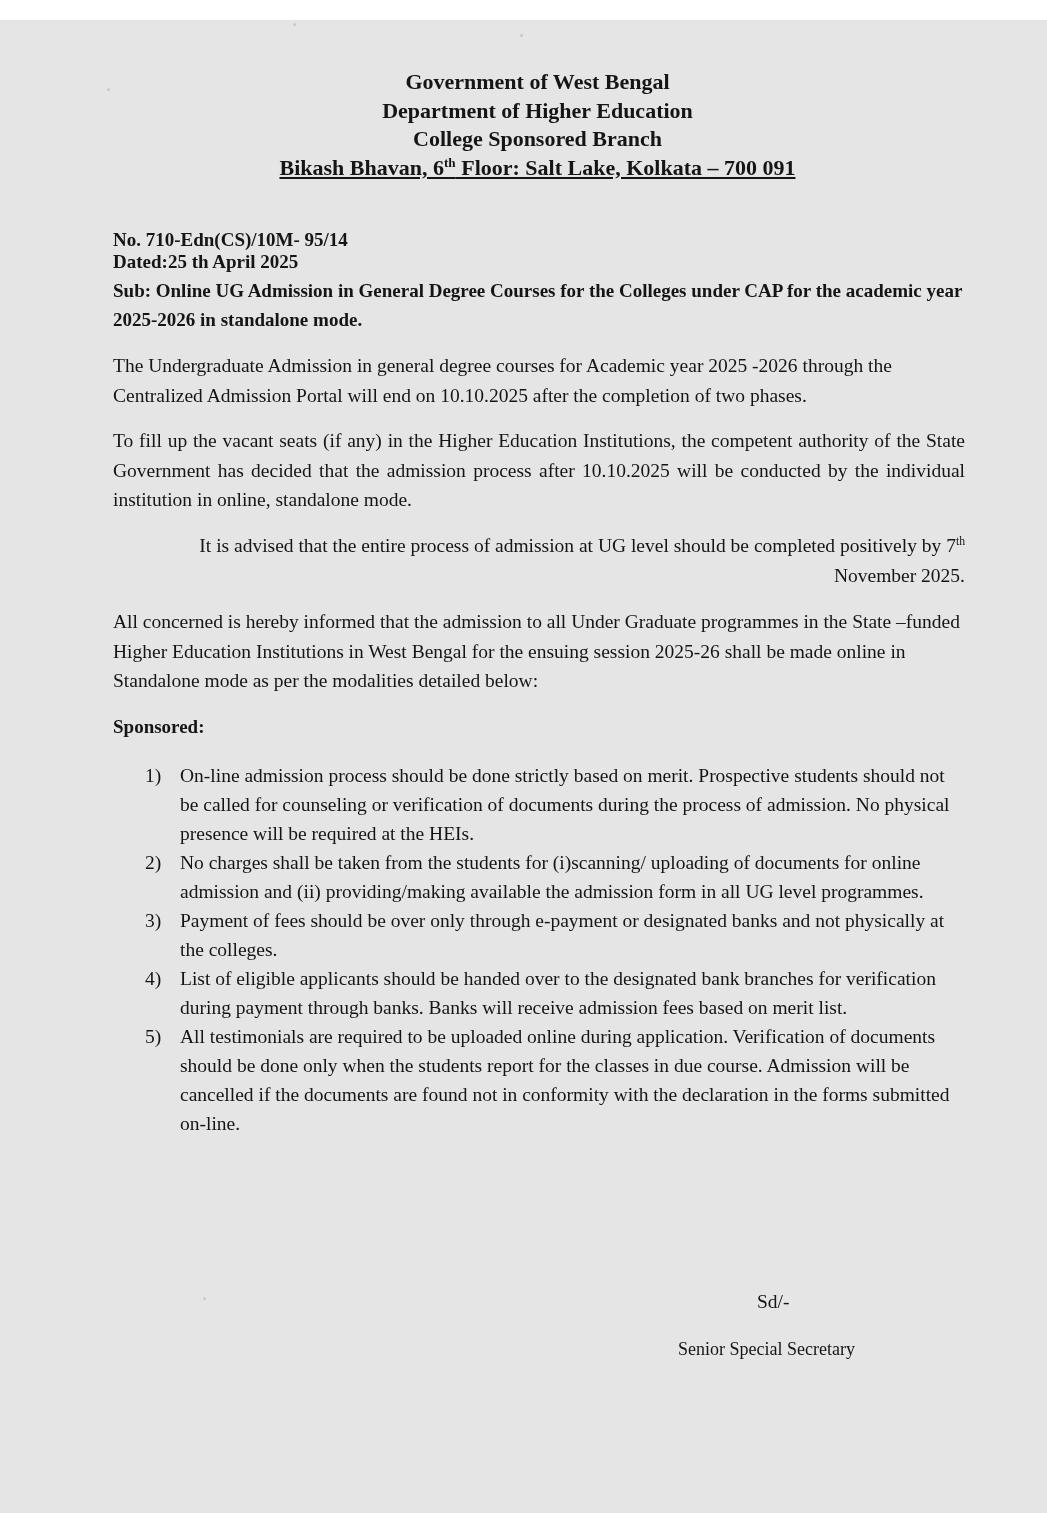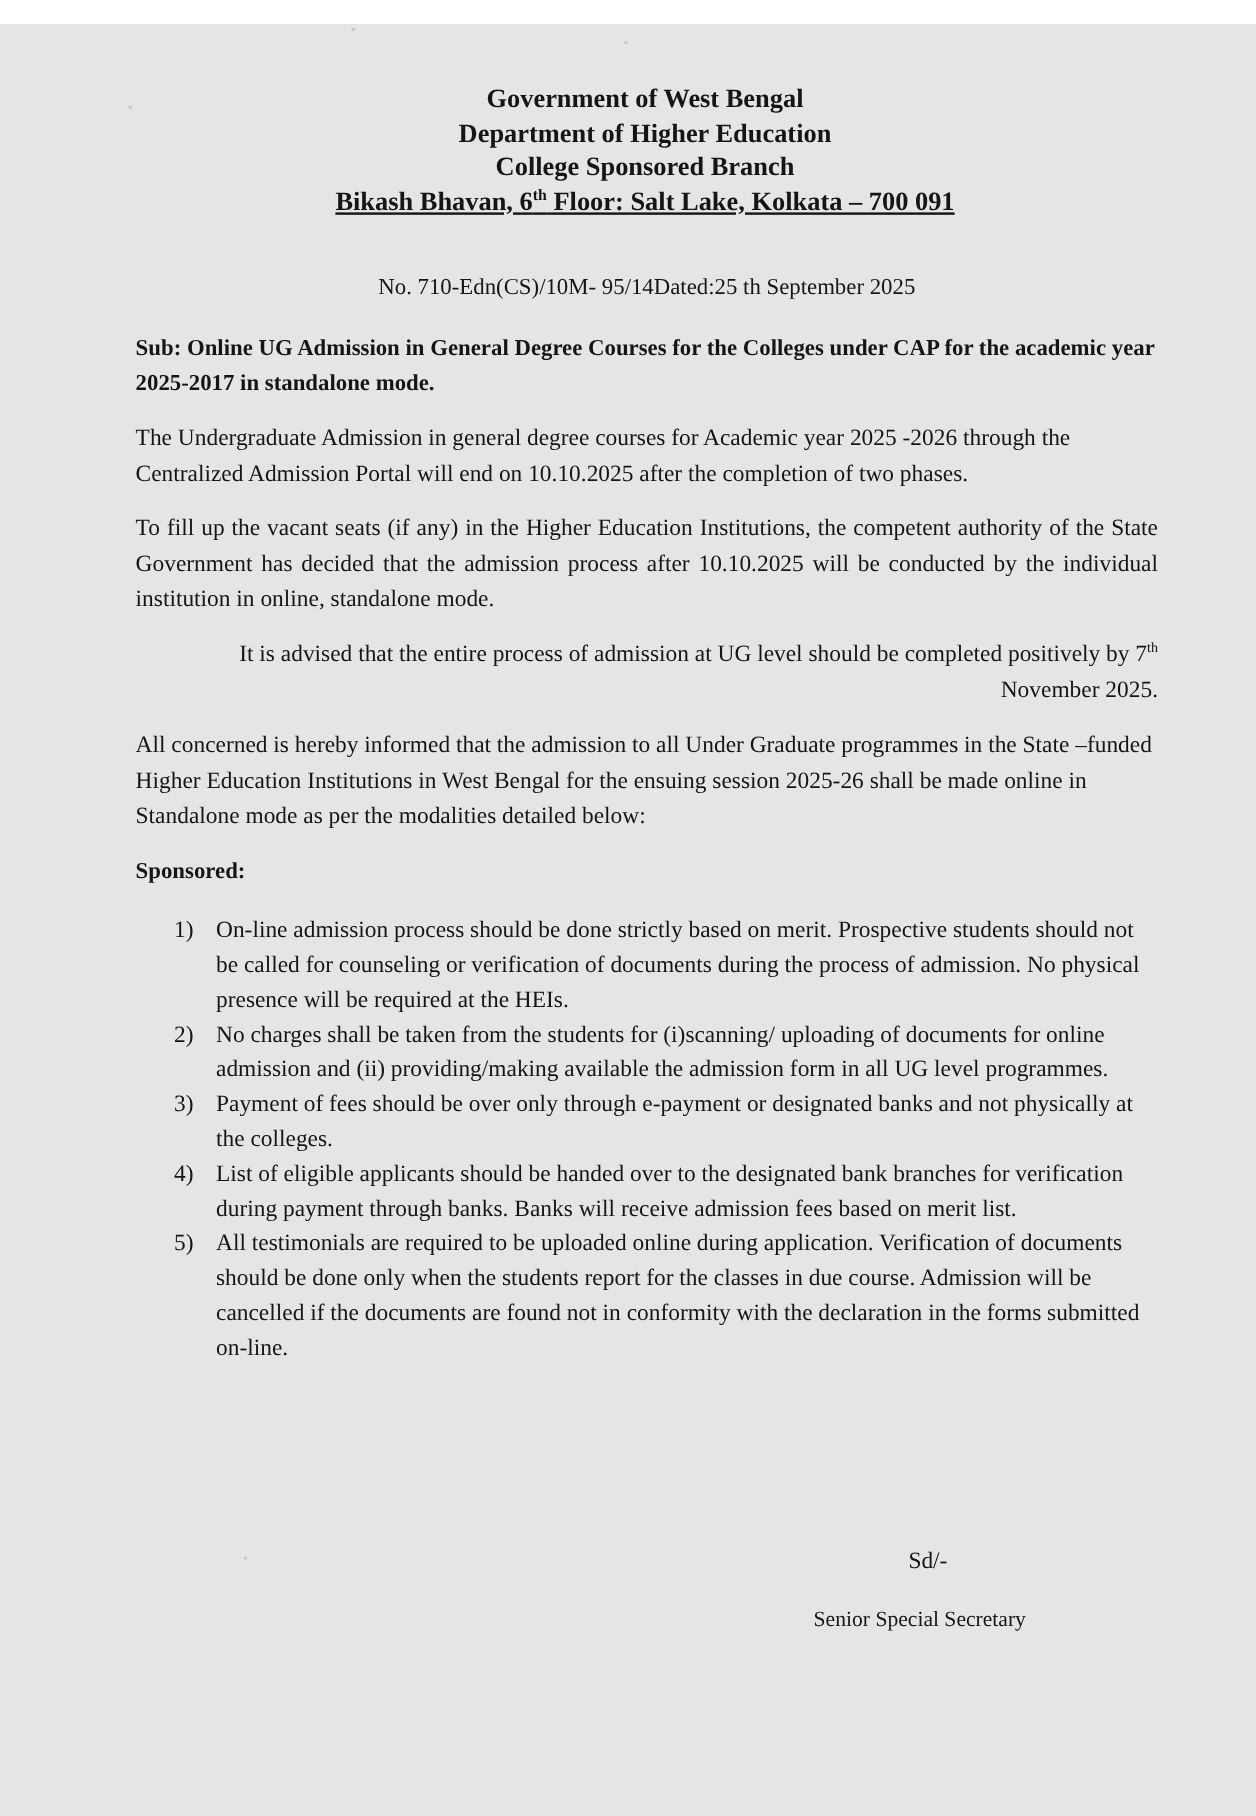--- a/index.html
+++ b/index.html
@@ -34,24 +34,25 @@
       line-height: 28.5px;
     }
     .letterhead .addr { text-decoration: underline; }
     .letterhead sup, .para sup { font-size: 0.6em; line-height: 0; vertical-align: super; }
 
     .ref-row {
       position: absolute;
       left: 113px;
       top: 209px;
       width: 852px;
-      font-weight: normal;
+      font-weight: bold;
       font-size: 19px;
       display: flex;
-      justify-content: center;
+      justify-content: flex-start;
+      flex-direction: column;
     }
     .subject {
       position: absolute;
       left: 113px;
       top: 256px;
       width: 852px;
       font-weight: bold;
       font-size: 19px;
       line-height: 29px;
     }
@@ -136,24 +137,24 @@
 
   <div class="letterhead">
     <div>Government of West Bengal</div>
     <div>Department of Higher Education</div>
     <div>College Sponsored Branch</div>
     <div class="addr"><span>Bikash Bhavan, 6</span><sup>th</sup><span> Floor: Salt Lake, Kolkata – 700 091</span></div>
   </div>
 
   <div class="ref-row">
     <span>No. 710-Edn(CS)/10M- 95/14</span>
-    <span>Dated:25 th September 2025</span>
+    <span>Dated:25 th April 2025</span>
   </div>
 
-  <div class="subject">Sub: Online UG Admission in General Degree Courses for the Colleges under CAP for the academic year 2025-2017 in standalone mode.</div>
+  <div class="subject">Sub: Online UG Admission in General Degree Courses for the Colleges under CAP for the academic year 2025-2026 in standalone mode.</div>
 
   <p class="para p1">The Undergraduate Admission in general degree courses for Academic year 2025 -2026 through the Centralized Admission Portal will end on 10.10.2025 after the completion of two phases.</p>
   <p class="para p2 justify"> To fill up the vacant seats (if any) in the Higher Education Institutions, the competent authority of the State Government has decided that the admission process after 10.10.2025 will be conducted by the individual institution in online, standalone mode.</p>
   <p class="para p3"><span>It is advised that the entire process of admission at UG level should be completed positively by 7</span><sup>th</sup><span> November 2025.</span></p>
   <p class="para p4">All concerned is hereby informed that the admission to all Under Graduate programmes in the State –funded Higher Education Institutions in West Bengal for the ensuing session 2025-26 shall be made online in Standalone mode as per the modalities detailed below:</p>
 
   <div class="modal-head">Sponsored:</div>
 
   <ol class="mod-list">
     <li class="mod-item">

